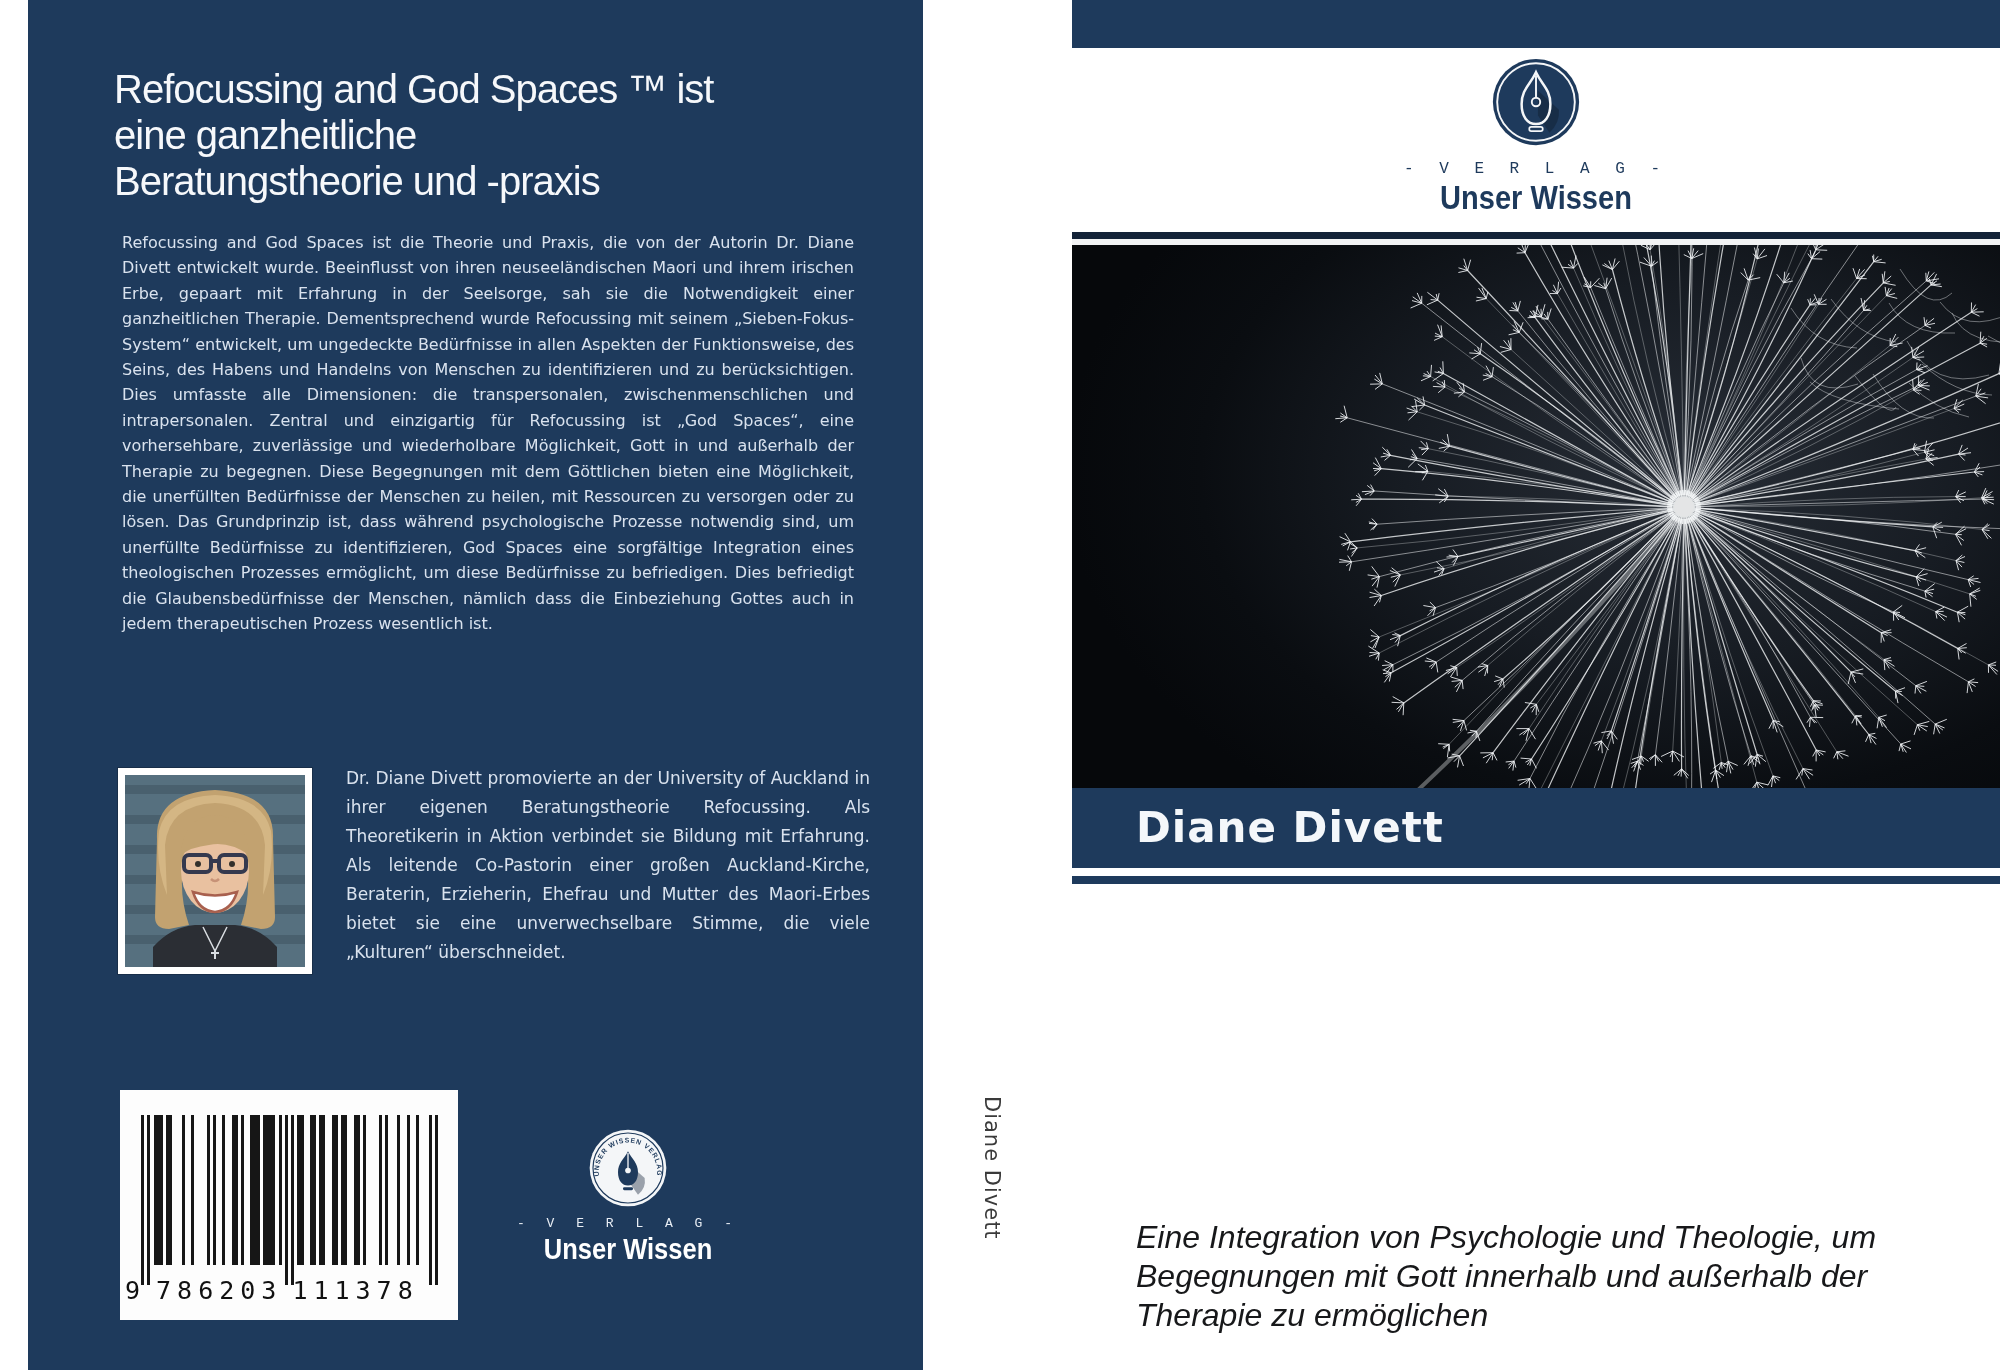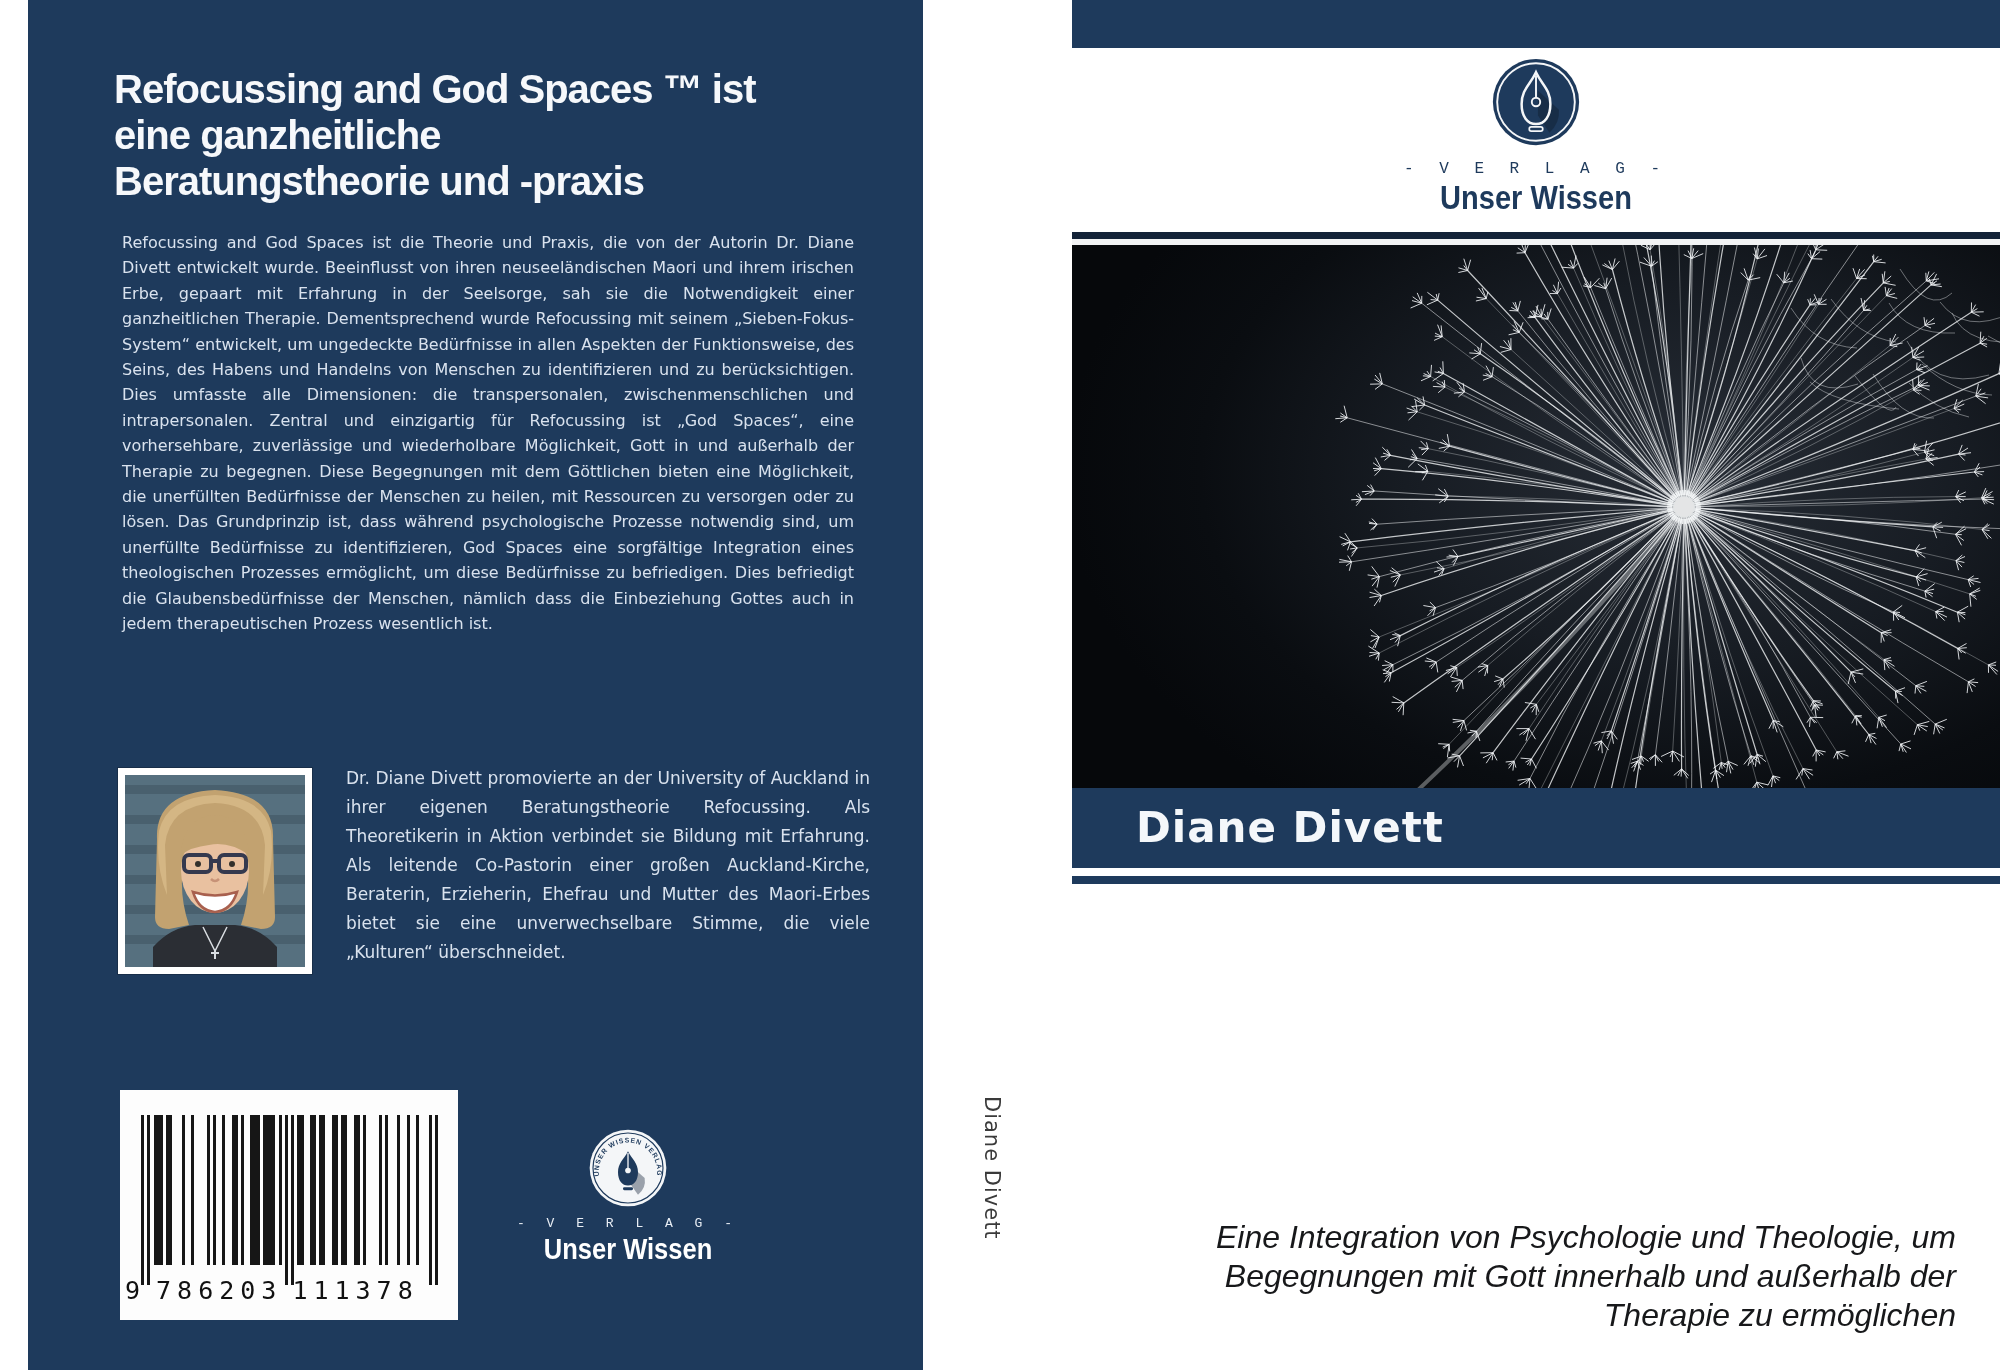--- a/index.html
+++ b/index.html
@@ -9,21 +9,21 @@
   }
   html,body{margin:0;padding:0;background:#888;}
   .page{
     position:relative;width:2000px;height:1370px;background:#ffffff;
     overflow:hidden;font-family:"DejaVu Sans",sans-serif;
   }
   
   .back{position:absolute;left:28px;top:0;width:895px;height:1370px;background:var(--navy);}
   .back-title{
     position:absolute;left:86px;top:66px;width:760px;margin:0;
-    font-family:"Liberation Sans",sans-serif;font-weight:bold;
+    font-family:"Liberation Sans",sans-serif;font-weight:normal;
     font-size:40px;line-height:46px;letter-spacing:-1px;color:#f6f8fb;white-space:pre-line;
   }
   .back-blurb{
     position:absolute;left:86px;top:222px;width:732px;margin:8px;
     font-size:16px;line-height:25.4px;text-align:justify;color:var(--back-text);
   }
   .bio-row{position:absolute;left:86px;top:760px;width:732px;}
   .author-photo{
     position:absolute;left:4px;top:8px;width:180px;height:192px;margin:0;
     background:#ffffff;padding:7px;box-shadow:0 0 0 1px rgba(0,0,0,.2);
@@ -81,21 +81,21 @@
   }
   .sep-line{position:absolute;left:0;top:876px;width:928px;height:8px;background:var(--navy);}
   .front-title{
     position:absolute;left:64px;top:886px;width:820px;margin:0;
     font-family:"Liberation Sans",sans-serif;font-weight:bold;
     font-size:55px;line-height:60px;letter-spacing:-1.5px;color:#0d0d0f;white-space:pre-line;
   }
   .front-subtitle{
     position:absolute;left:64px;top:1218px;width:820px;margin:0;
     font-family:"Liberation Sans",sans-serif;font-style:italic;
-    font-size:32px;line-height:39px;color:#17181a;white-space:pre-line;text-align:right;
+    font-size:32px;line-height:39px;color:#17181a;white-space:pre-line;
   }
 </style>
 </head>
 <body>
 
 <div class="page">
 
   <section class="back">
     <h2 class="back-title">Refocussing and God Spaces ™ ist
 eine ganzheitliche

